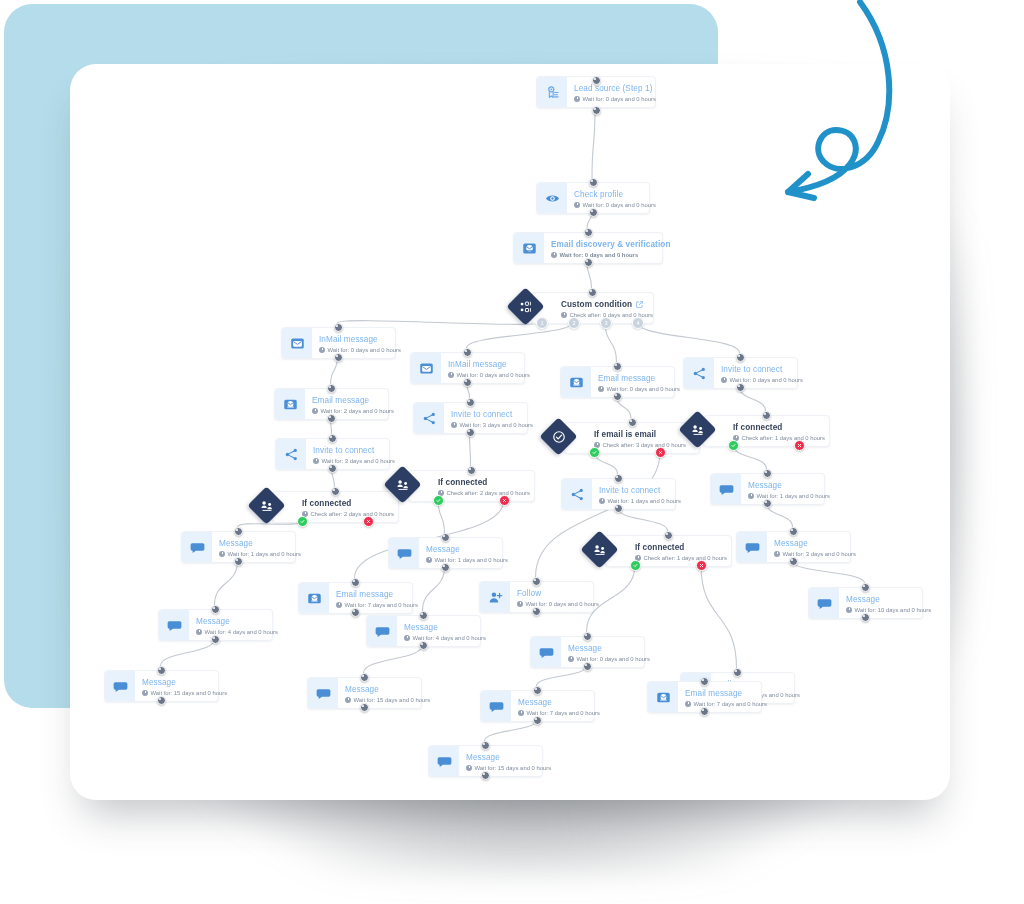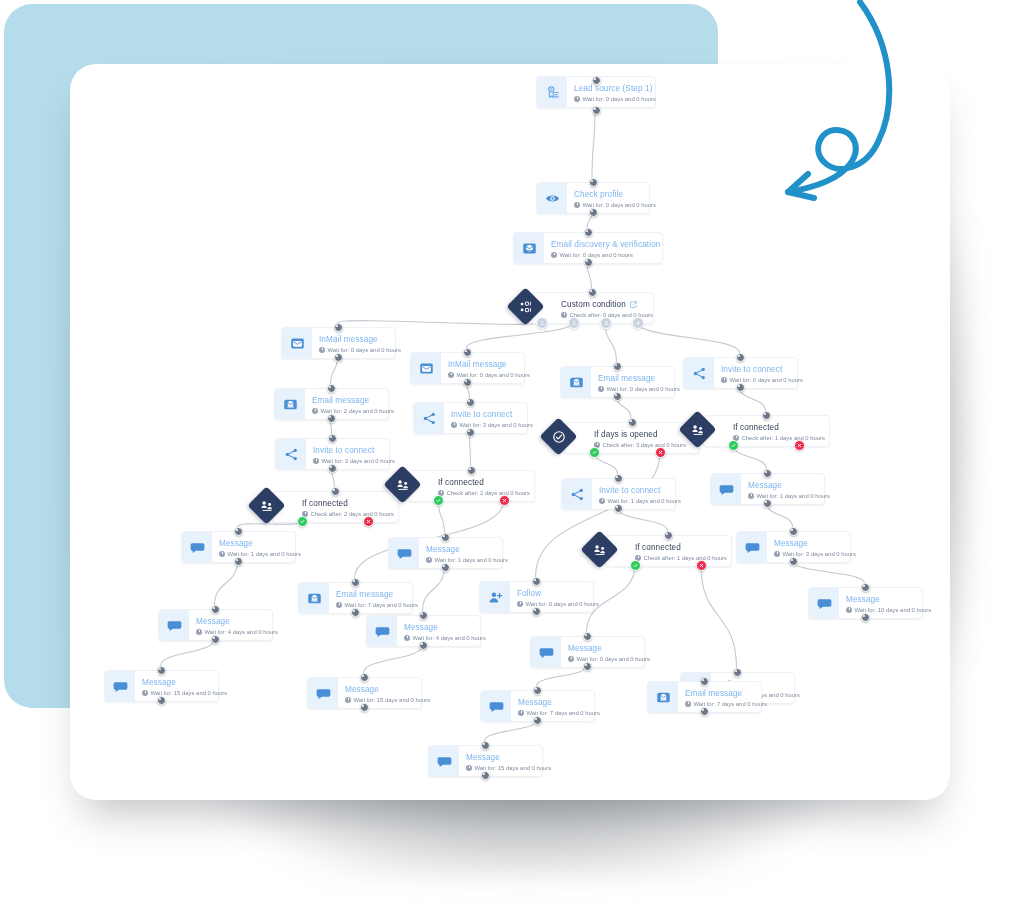--- a/index.html
+++ b/index.html
@@ -32,21 +32,21 @@
              display:flex;align-items:center;justify-content:center;border-radius:3px 0 0 3px;}
   .node .ico svg{width:15px;height:15px;display:block;}
   .node .body{padding:3px 9px 0 7px;display:flex;flex-direction:column;justify-content:center;}
   .node .ttl{font-size:8.2px;color:#7db4ee;letter-spacing:.1px;line-height:10px;}
   .node .sub{font-size:5.9px;color:#7e8b9c;line-height:9px;display:flex;align-items:center;gap:2.5px;margin-top:1px;}
   .node .sub .clk{width:6px;height:6px;border-radius:50%;background:#97a3b4;display:inline-block;position:relative;}
   .node .sub .clk:after{content:"";position:absolute;left:2.6px;top:1.3px;width:.8px;height:2px;background:#fff;}
 
   
   .node.cond{background:#fff;border:1px solid #eef2f7;padding-left:0;}
-  .node.cond .ttl{color:#36435a;font-weight:400;}
+  .node.cond .ttl{color:#36435a;font-weight:700;}
   .diamond{position:absolute;width:27px;height:27px;background:#2c3e63;
            transform:rotate(45deg);border-radius:4px;
            box-shadow:0 2px 4px rgba(30,45,80,.25);}
   .diamond .dg{transform:rotate(-45deg);display:flex;align-items:center;justify-content:center;
                width:100%;height:100%;}
   .diamond svg{width:14px;height:14px;}
 
   .port{position:absolute;width:9px;height:9px;border-radius:50%;
         border:1.4px solid #fff;box-shadow:0 1px 2px rgba(0,0,0,.18);}
   .port.yes{background:#2ecc5f;}
@@ -147,21 +147,21 @@
         <div class="body">
           <div class="ttl">Check profile</div>
           <div class="sub">
             <span class="clk"></span>
             <span>Wait for: 0 days and 0 hours</span>
           </div>
         </div>
       </div>
       <div class="conn" style="left: 518.5px; top: 113.5px;"></div>
       <div class="conn" style="left: 518.5px; top: 143.5px;"></div>
-      <div class="node" style="left: 443px; top: 168px; width: 148px;">
+      <div class="node" style="left: 443px; top: 168px; width: 148px; font-weight: bold;">
         <div class="ico">
           <svg viewBox="0 0 24 24">
             <rect x="2" y="4" width="20" height="16" rx="2.5" fill="#4a8fd6"></rect>
             <circle cx="12" cy="11.5" r="5.2" fill="#fff"></circle>
             <path d="M7.6 9.2 L12 12.6 L16.4 9.2" fill="none" stroke="#4a8fd6" stroke-width="1.6" stroke-linecap="round"></path>
             <path d="M7.4 15.6 h9.2" stroke="#4a8fd6" stroke-width="1.5" stroke-linecap="round"></path>
           </svg>
         </div>
         <div class="body">
           <div class="ttl">Email discovery &amp; verification</div>
@@ -483,21 +483,21 @@
             <span class="clk"></span>
             <span>Wait for: 0 days and 0 hours</span>
           </div>
         </div>
       </div>
       <div class="conn" style="left: 543px; top: 297.5px;"></div>
       <div class="conn" style="left: 543px; top: 327.5px;"></div>
       <div class="node cond" style="left: 494px; top: 358px; width: 134px;">
         <div style="width: 22px; min-width: 22px;"></div>
         <div class="body">
-          <div class="ttl">If days is opened</div>
+          <div class="ttl">If email is email</div>
           <div class="sub">
             <span class="clk"></span>
             <span>Check after: 3 days and 0 hours</span>
           </div>
         </div>
       </div>
       <div class="diamond" style="left: 475px; top: 359px;">
         <div class="dg">
           <svg viewBox="0 0 24 24">
             <circle cx="12" cy="12" r="9" fill="none" stroke="#fff" stroke-width="2"></circle>

